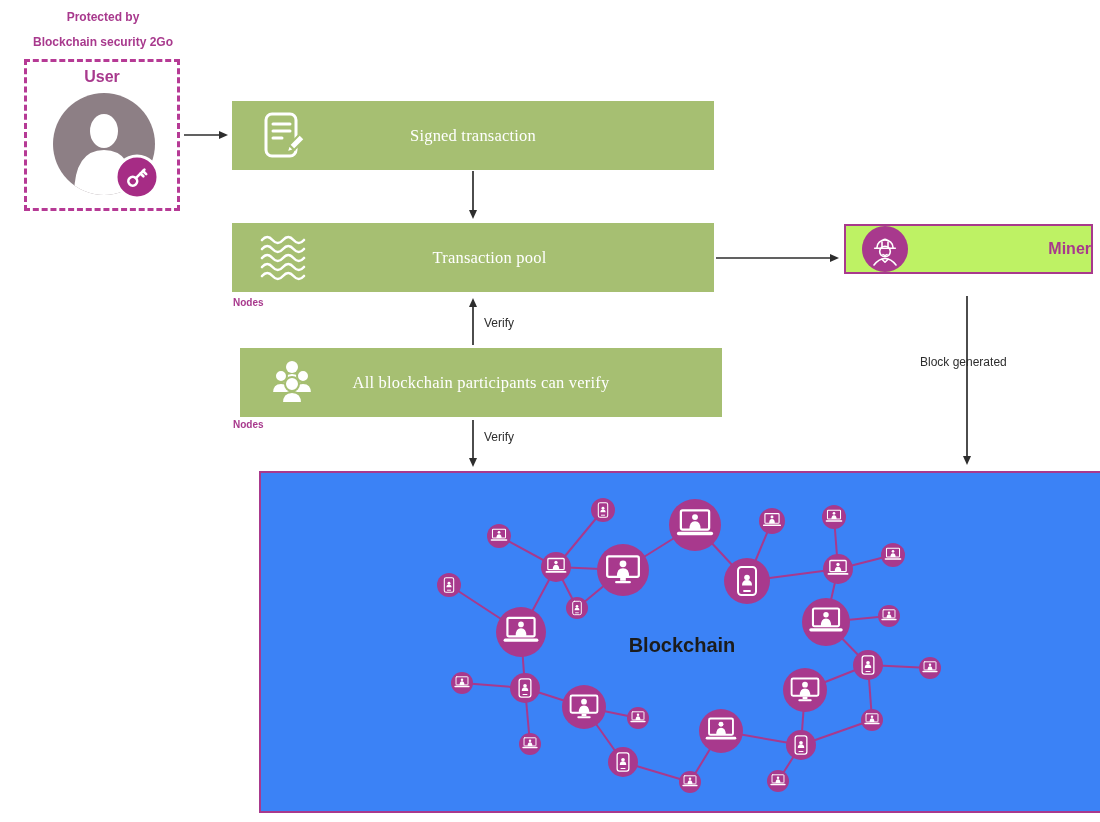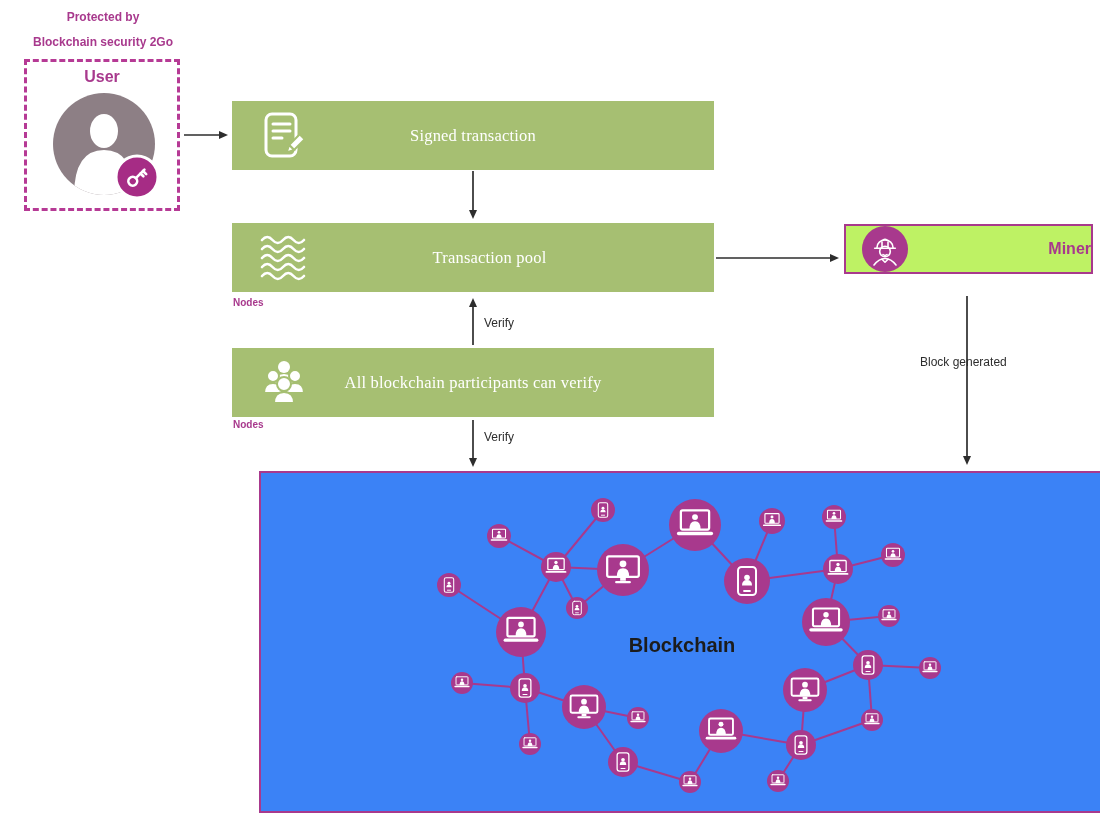--- a/index.html
+++ b/index.html
@@ -23,21 +23,21 @@
   
   .user-box{position:absolute;left:24px;top:59px;width:156px;height:152px;
     border:3px dashed var(--dash);}
   .user-label{position:absolute;left:0;top:6px;width:100%;text-align:center;
     color:var(--magenta);font-size:16px;font-weight:700;}
   .avatar-svg{position:absolute;left:21px;top:26px;}
 
   
   .bar{position:absolute;left:232px;width:482px;height:69px;background:var(--green);
     display:flex;align-items:center;justify-content:center;font-family:Liberation Serif, serif;}
-  .bar-1{top:101px;} .bar-2{top:223px;padding-left:33px;} .bar-3{top:348px;}
+  .bar-1{top:101px;} .bar-2{top:223px;padding-left:33px;} .bar-3{top:348px;margin-left:8px;}
   .bar-label{color:#ffffff;font-size:16.5px;letter-spacing:.2px;}
   .bar-icon{position:absolute;top:50%;transform:translateY(-50%);}
   .bar-1 .bar-icon{left:22px;} .bar-2 .bar-icon{left:22px;} .bar-3 .bar-icon{left:24px;}
 
   
   .nodes-label{position:absolute;color:var(--magenta);font-size:10px;font-weight:700;}
   .nodes-top{left:233px;top:297px;}
   .nodes-bottom{left:233px;top:419px;}
 
   .flow-text{position:absolute;color:var(--ink);font-size:12px;}

